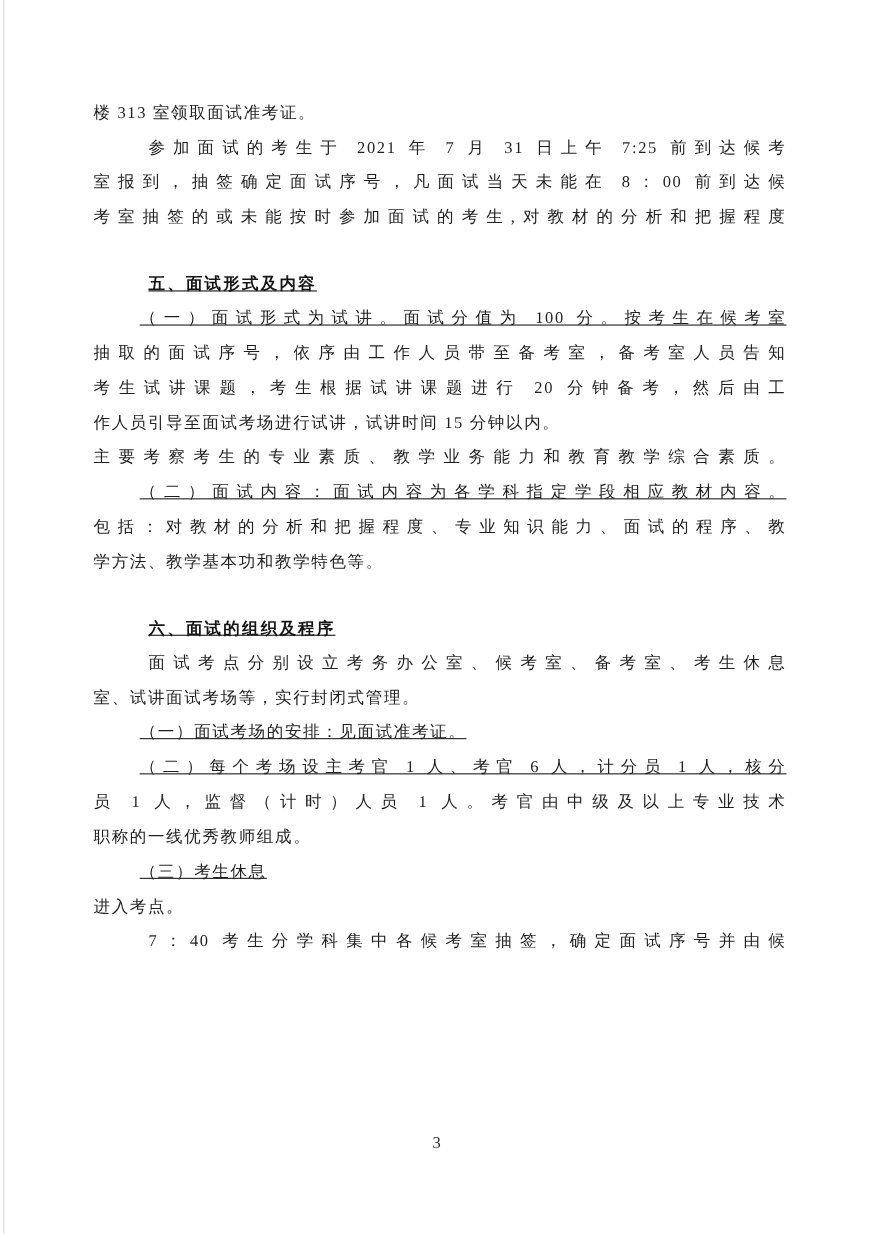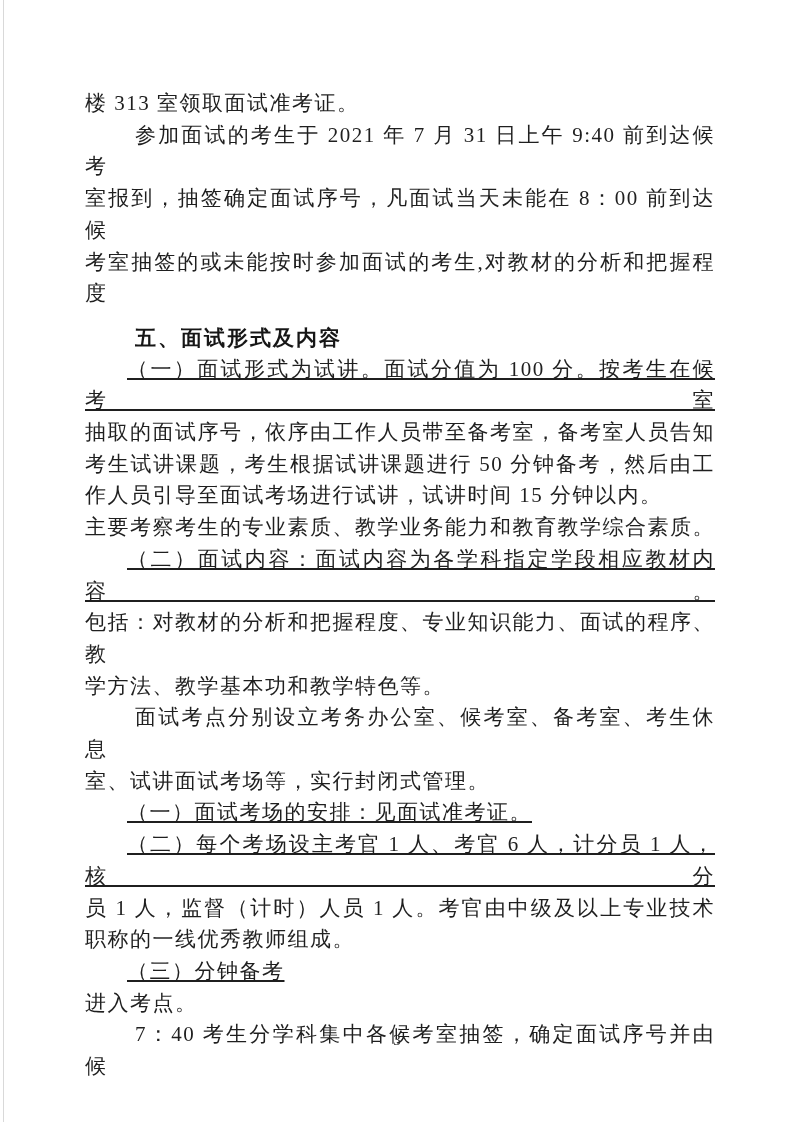--- a/index.html
+++ b/index.html
@@ -25,80 +25,82 @@
     background: #d9d9d9;
   }
   .textblock {
     position: absolute;
     left: 85px;
     top: 88px;
     width: 630px;
     color: #1f1f1f;
   }
   .ln {
-    font-size: 21px;
+    font-size: 15px;
     line-height: 31.7px;
     letter-spacing: 1.5px;
     white-space: normal;
     text-align: left;
   }
   
   .fill {
     text-align: justify;
     text-align-last: justify;
     text-justify: inter-character;
   }
   
   .ind  { text-indent: 42px; text-decoration: underline; }  
   .ind2 { text-indent: 50px; }  
   
   .hd {
     font-family: "Liberation Sans", "DejaVu Sans", sans-serif;
     font-weight: 700;
     letter-spacing: 2px;
-    margin-top: 12px;
+    margin-top: 28px;
     color: #161616;
+    text-decoration: underline;
   }
   .page-number {
     position: absolute;
     left: 0;
     top: 1032px;
     width: 794px;
     text-align: center;
     font-size: 15px;
     color: #2a2a2a;
     letter-spacing: 0;
   }
 </style>
 </head>
 <body>
 
 <div class="page">
   <div class="scan-edge"></div>
 
   <div class="textblock">
     <div class="ln">楼 313 室领取面试准考证。</div>
-    <div class="ln ind2 fill">参加面试的考生于 2021 年 7 月 31 日上午 9:40 前到达候考</div>
+    <div class="ln ind2 fill">参加面试的考生于 2021 年 7 月 31 日上午 7:25 前到达候考</div>
     <div class="ln fill">室报到，抽签确定面试序号，凡面试当天未能在 8：00 前到达候</div>
     <div class="ln fill">考室抽签的或未能按时参加面试的考生,对教材的分析和把握程度</div>
     <div class="ln ind2 hd">五、面试形式及内容</div>
     <div class="ln ind fill">（一）面试形式为试讲。面试分值为 100 分。按考生在候考室</div>
     <div class="ln fill">抽取的面试序号，依序由工作人员带至备考室，备考室人员告知</div>
-    <div class="ln fill">考生试讲课题，考生根据试讲课题进行 50 分钟备考，然后由工</div>
+    <div class="ln fill">考生试讲课题，考生根据试讲课题进行 20 分钟备考，然后由工</div>
     <div class="ln">作人员引导至面试考场进行试讲，试讲时间 15 分钟以内。</div>
     <div class="ln fill">主要考察考生的专业素质、教学业务能力和教育教学综合素质。</div>
     <div class="ln ind fill">（二）面试内容：面试内容为各学科指定学段相应教材内容。</div>
     <div class="ln fill">包括：对教材的分析和把握程度、专业知识能力、面试的程序、教</div>
     <div class="ln">学方法、教学基本功和教学特色等。</div>
+    <div class="ln ind2 hd">六、面试的组织及程序</div>
     <div class="ln ind2 fill">面试考点分别设立考务办公室、候考室、备考室、考生休息</div>
     <div class="ln">室、试讲面试考场等，实行封闭式管理。</div>
     <div class="ln ind">（一）面试考场的安排：见面试准考证。</div>
     <div class="ln ind fill">（二）每个考场设主考官 1 人、考官 6 人，计分员 1 人，核分</div>
     <div class="ln fill">员 1 人，监督（计时）人员 1 人。考官由中级及以上专业技术</div>
     <div class="ln">职称的一线优秀教师组成。</div>
-    <div class="ln ind">（三）分钟备考</div>
+    <div class="ln ind">（三）考生休息</div>
     <div class="ln">进入考点。</div>
     <div class="ln ind2 fill">7：40 考生分学科集中各候考室抽签，确定面试序号并由候</div>
 
   </div>
 
   <div class="page-number">3</div>
 </div>
 
 </body></html>

